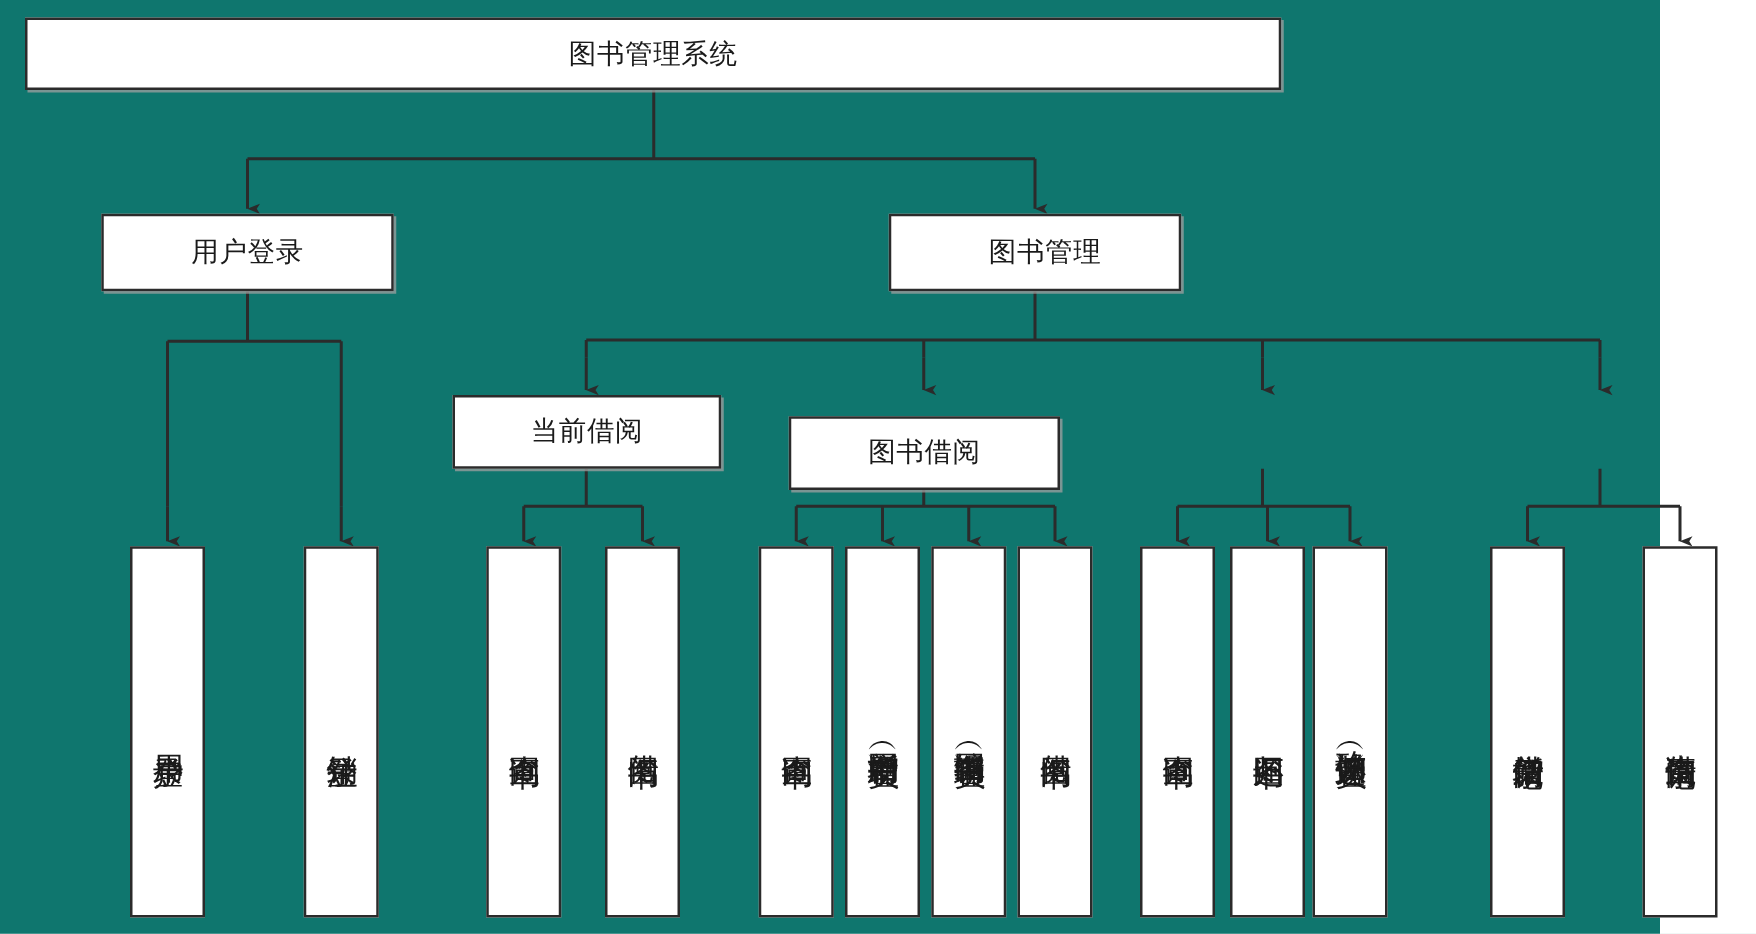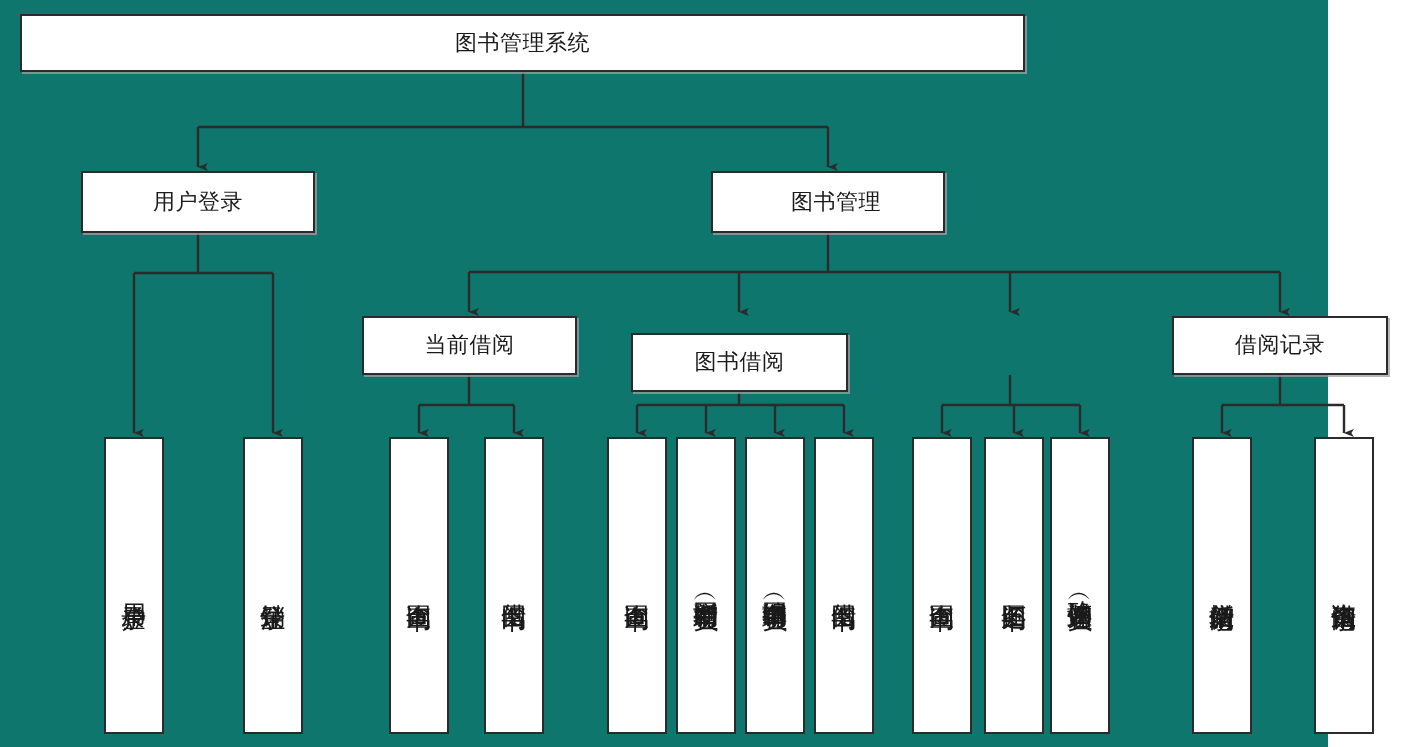--- a/index.html
+++ b/index.html
@@ -142,23 +142,20 @@
   <div class="node shadowed" style="left:711px; top:171px; width:234px; height:62px;padding-left:16px;">
     <span class="node-label">图书管理</span>
   </div>
 
   <div class="node shadowed" style="left:362px; top:316px; width:215px; height:59px;">
     <span class="node-label">当前借阅</span>
   </div>
   <div class="node shadowed" style="left:631px; top:316px; width:217px; height:59px;margin-top:17px;">
     <span class="node-label">图书借阅</span>
   </div>
-  <div class="node shadowed" style="left:1172px; top:316px; width:216px; height:59px;">
-    <span class="node-label">借阅记录</span>
-  </div>
 
   <div class="node vertical" style="left:104px; top:437px; width:60px; height:297px;">
     <span class="node-label">用户登录</span>
   </div>
   <div class="node vertical" style="left:243px; top:437px; width:60px; height:297px;">
     <span class="node-label">注销登录</span>
   </div>
   <div class="node vertical" style="left:389px; top:437px; width:60px; height:297px;">
     <span class="node-label">查询图书</span>
   </div>

